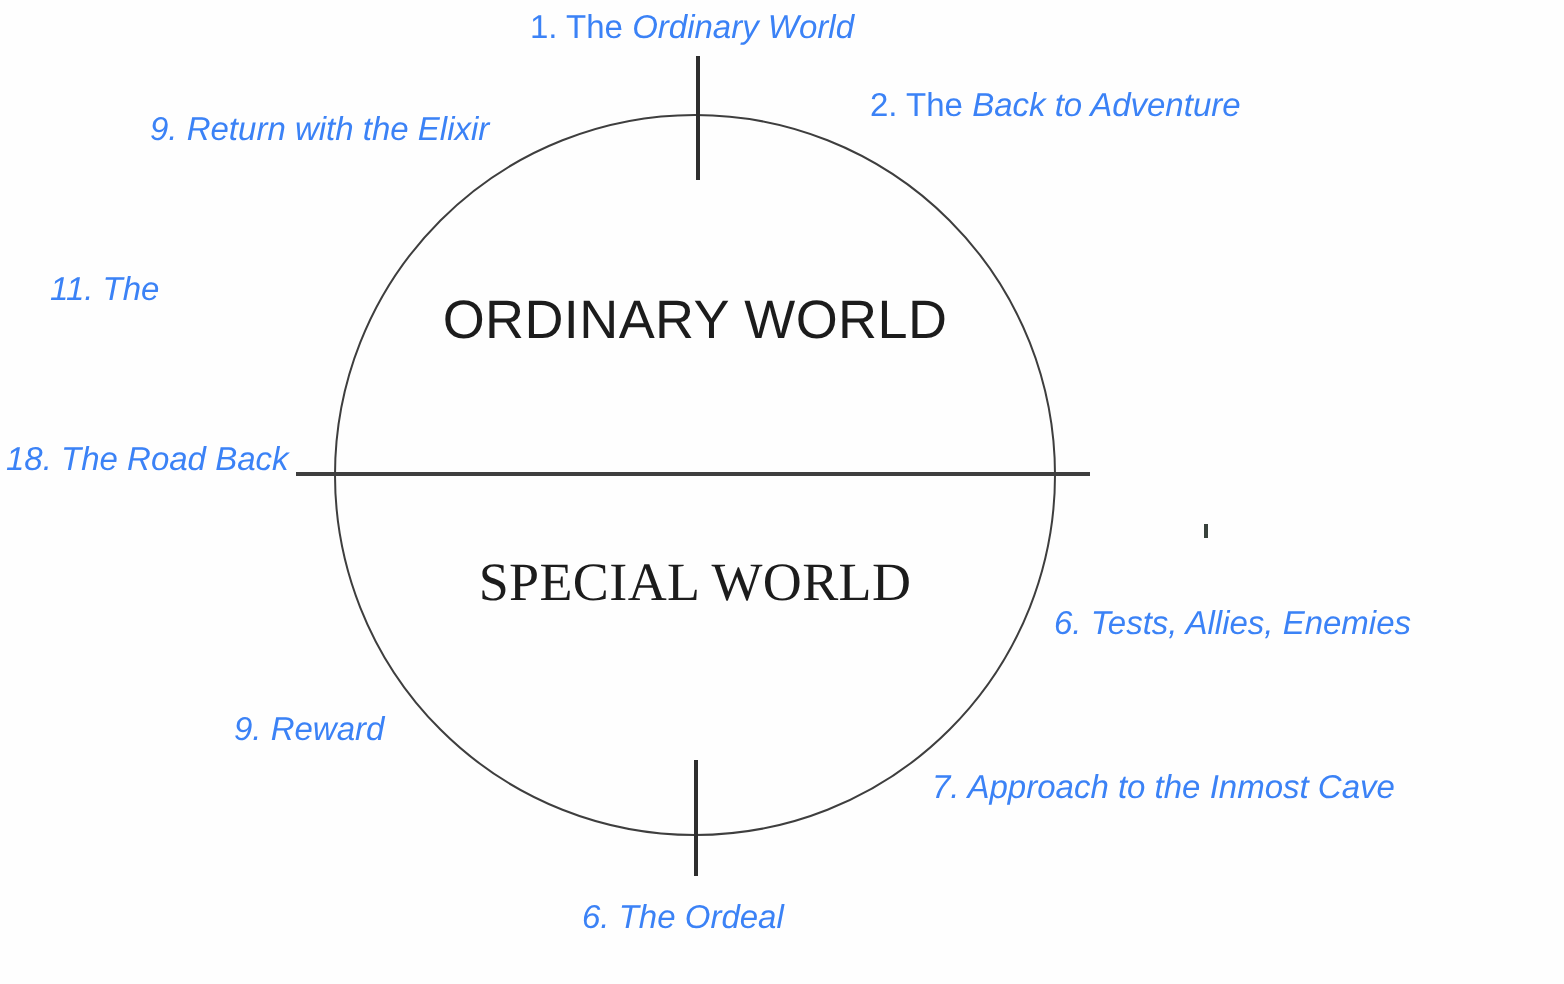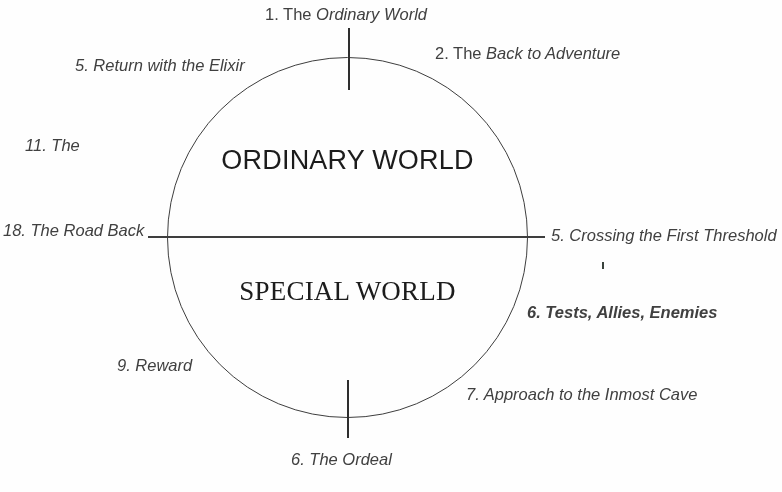--- a/index.html
+++ b/index.html
@@ -50,28 +50,28 @@
     color: #1c1c1c;
     white-space: nowrap;
   }
   .title-top    { top: 147px; }
   .title-bottom { top: 278px; font-family: Liberation Serif, serif; }
   .stage {
     position: absolute;
     font-size: 16.5px;
     line-height: 22px;
     white-space: nowrap;
-    color: #404040;
+    color: #3b82f6;
   }
   .stage .it { font-style: italic; }
   .stage .up { font-style: normal; }
   .stage-1  { left: 265px; top: 3px;   }
   .stage-2  { left: 435px; top: 42px;  }
   .stage-5  { left: 551px; top: 224px; }
-  .stage-6  { left: 527px; top: 301px; font-weight: bold; }
+  .stage-6  { left: 527px; top: 301px; }
   .stage-7  { left: 466px; top: 383px; }
   .stage-8  { left: 291px; top: 448px; }
   .stage-9  { left: 117px; top: 354px; }
   .stage-10 { left: 3px;   top: 219px; }
   .stage-11 { left: 25px;  top: 134px; }
   .stage-12 { left: 75px;  top: 54px;  }
 </style>
 </head>
 <body>
 
@@ -91,23 +91,20 @@
   <div class="world-title title-bottom">SPECIAL WORLD</div>
 
   <div class="stage stage-1">
     <span class="up">1. The </span><span class="it">Ordinary World</span>
   </div>
 
   <div class="stage stage-2">
     <span class="up">2. The </span><span class="it">Back to Adventure</span>
   </div>
 
-  <div class="stage stage-5">
-    <span class="it">5. Crossing the First Threshold</span>
-  </div>
 
   <div class="stage stage-6">
     <span class="it">6. Tests, Allies, Enemies</span>
   </div>
 
   <div class="stage stage-7">
     <span class="it">7. Approach to the Inmost Cave</span>
   </div>
 
   <div class="stage stage-8">
@@ -120,16 +117,16 @@
 
   <div class="stage stage-10">
     <span class="it">18. The Road Back</span>
   </div>
 
   <div class="stage stage-11">
     <span class="it">11. The</span><br>
   </div>
 
   <div class="stage stage-12">
-    <span class="it">5. Return with the Elixir</span>
+    <span class="it">9. Return with the Elixir</span>
   </div>
 
 </div>
 
 </body></html>

